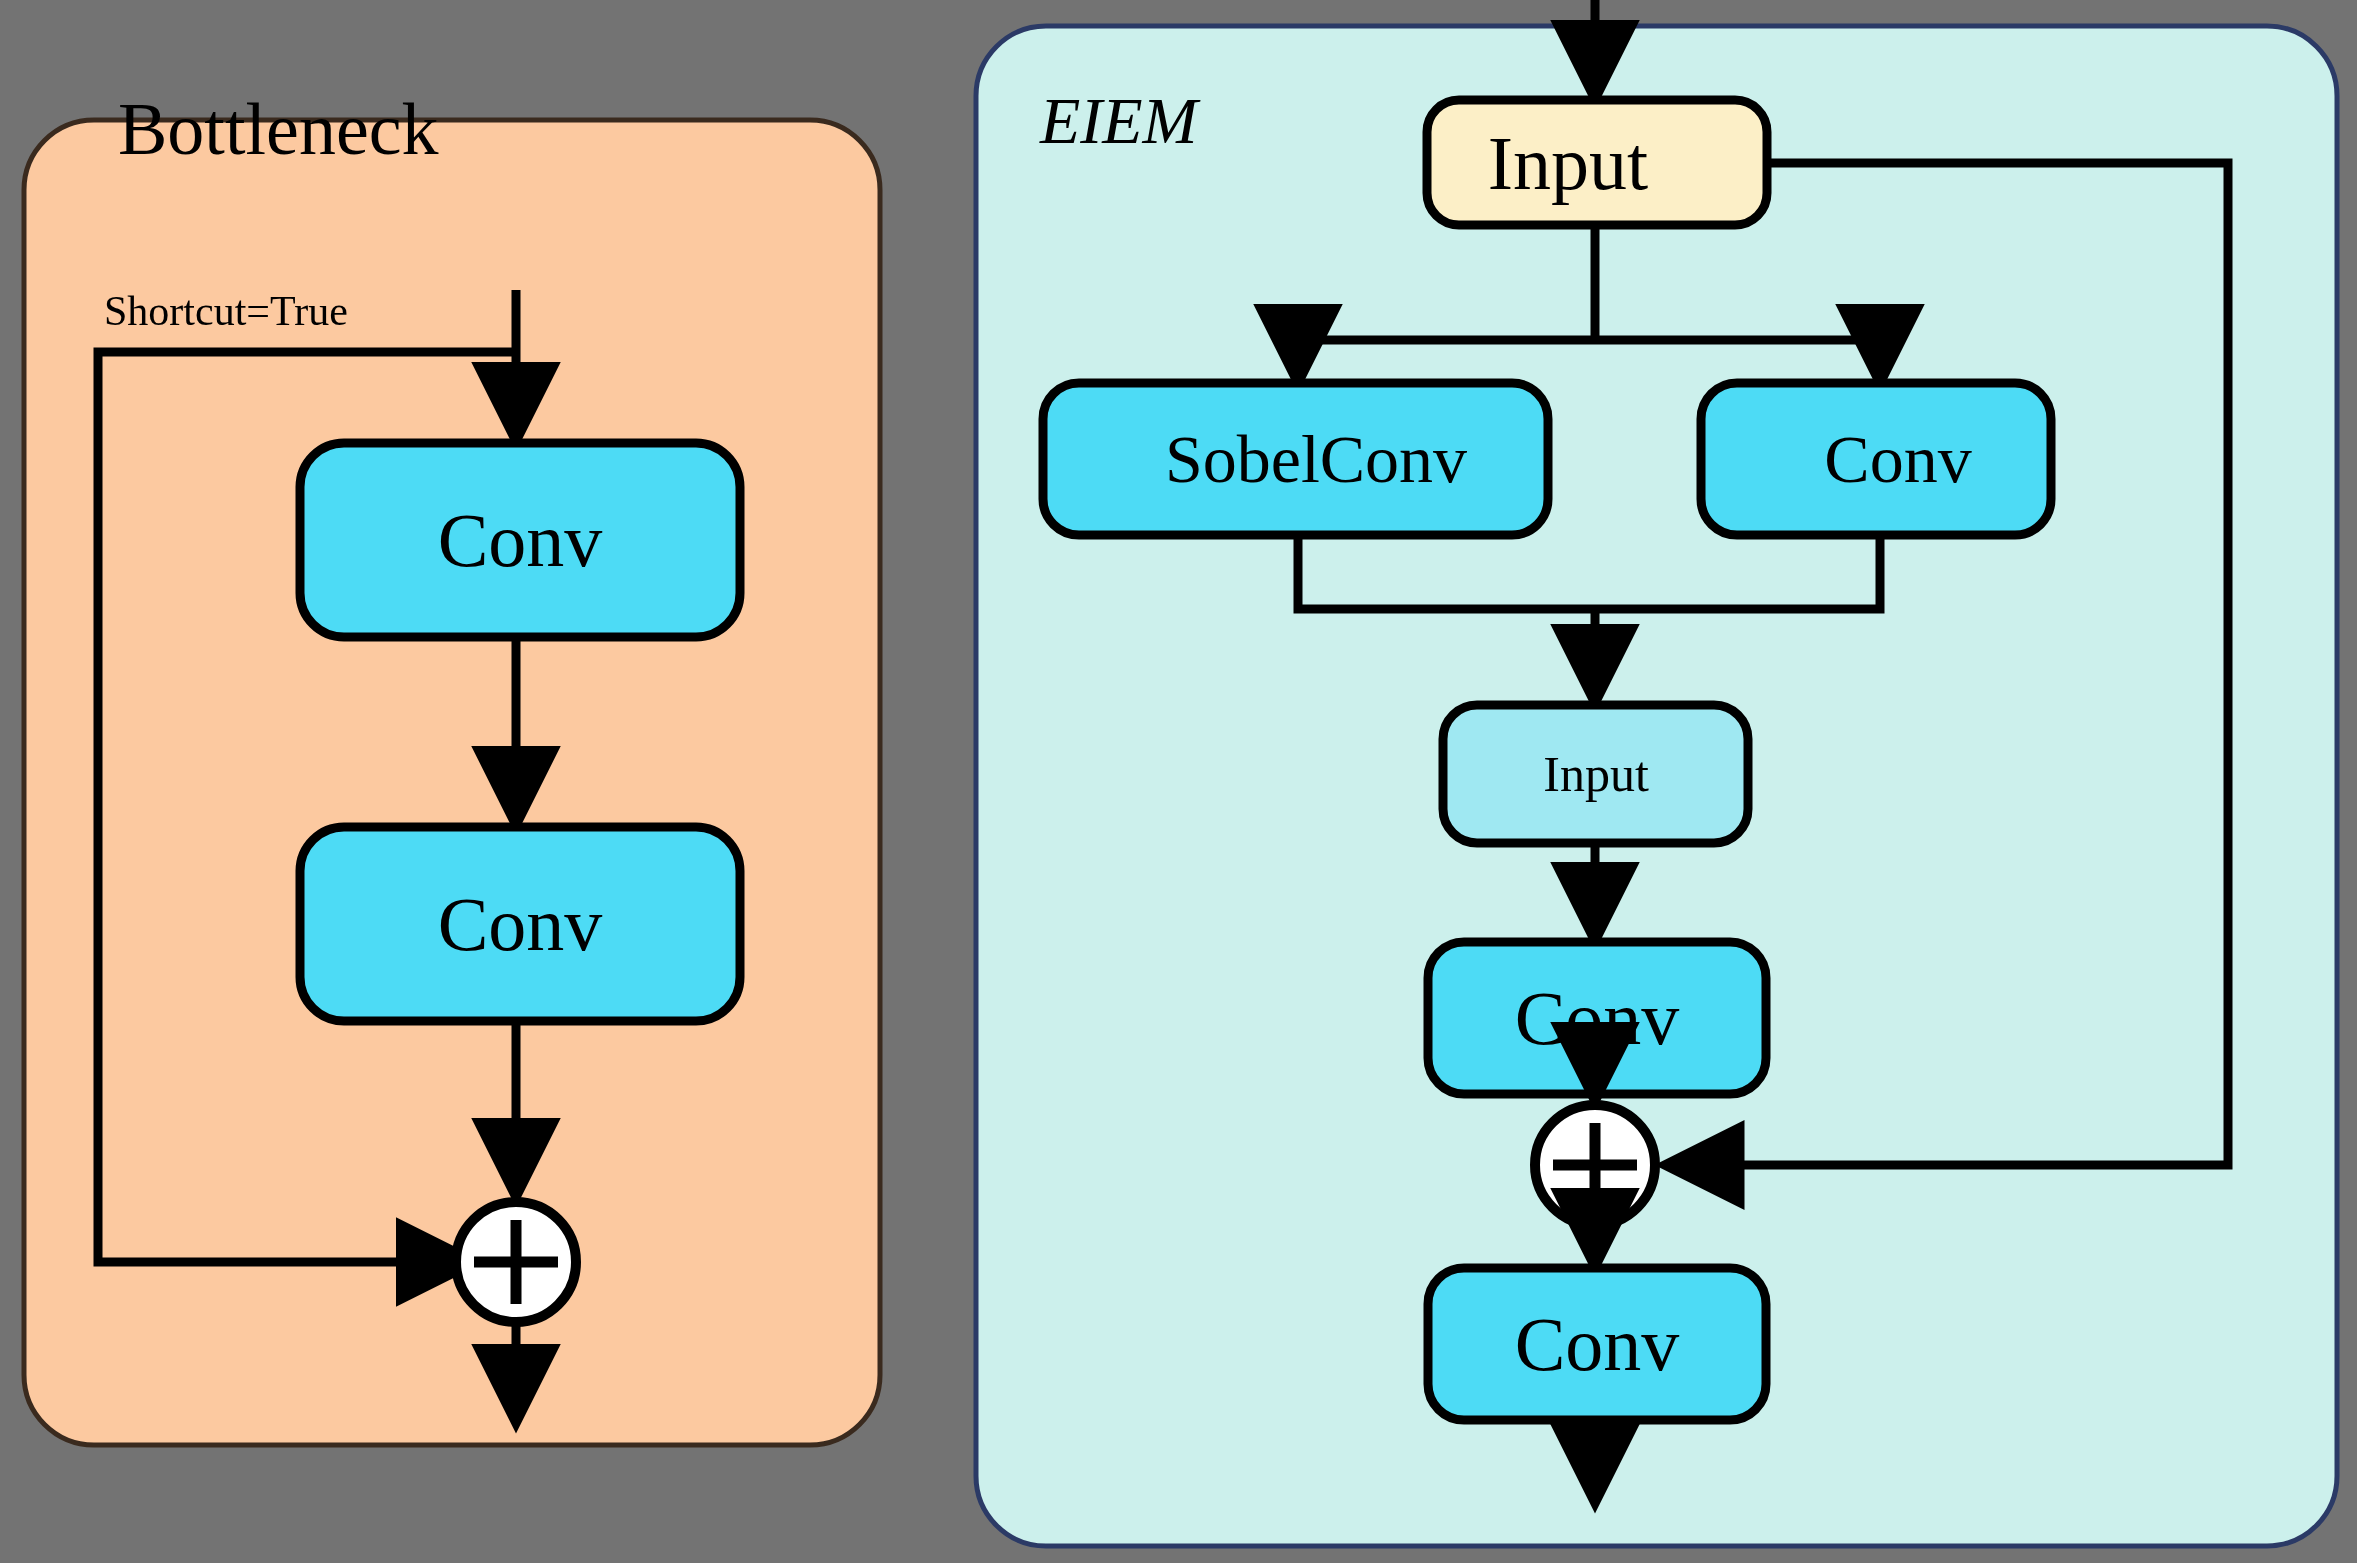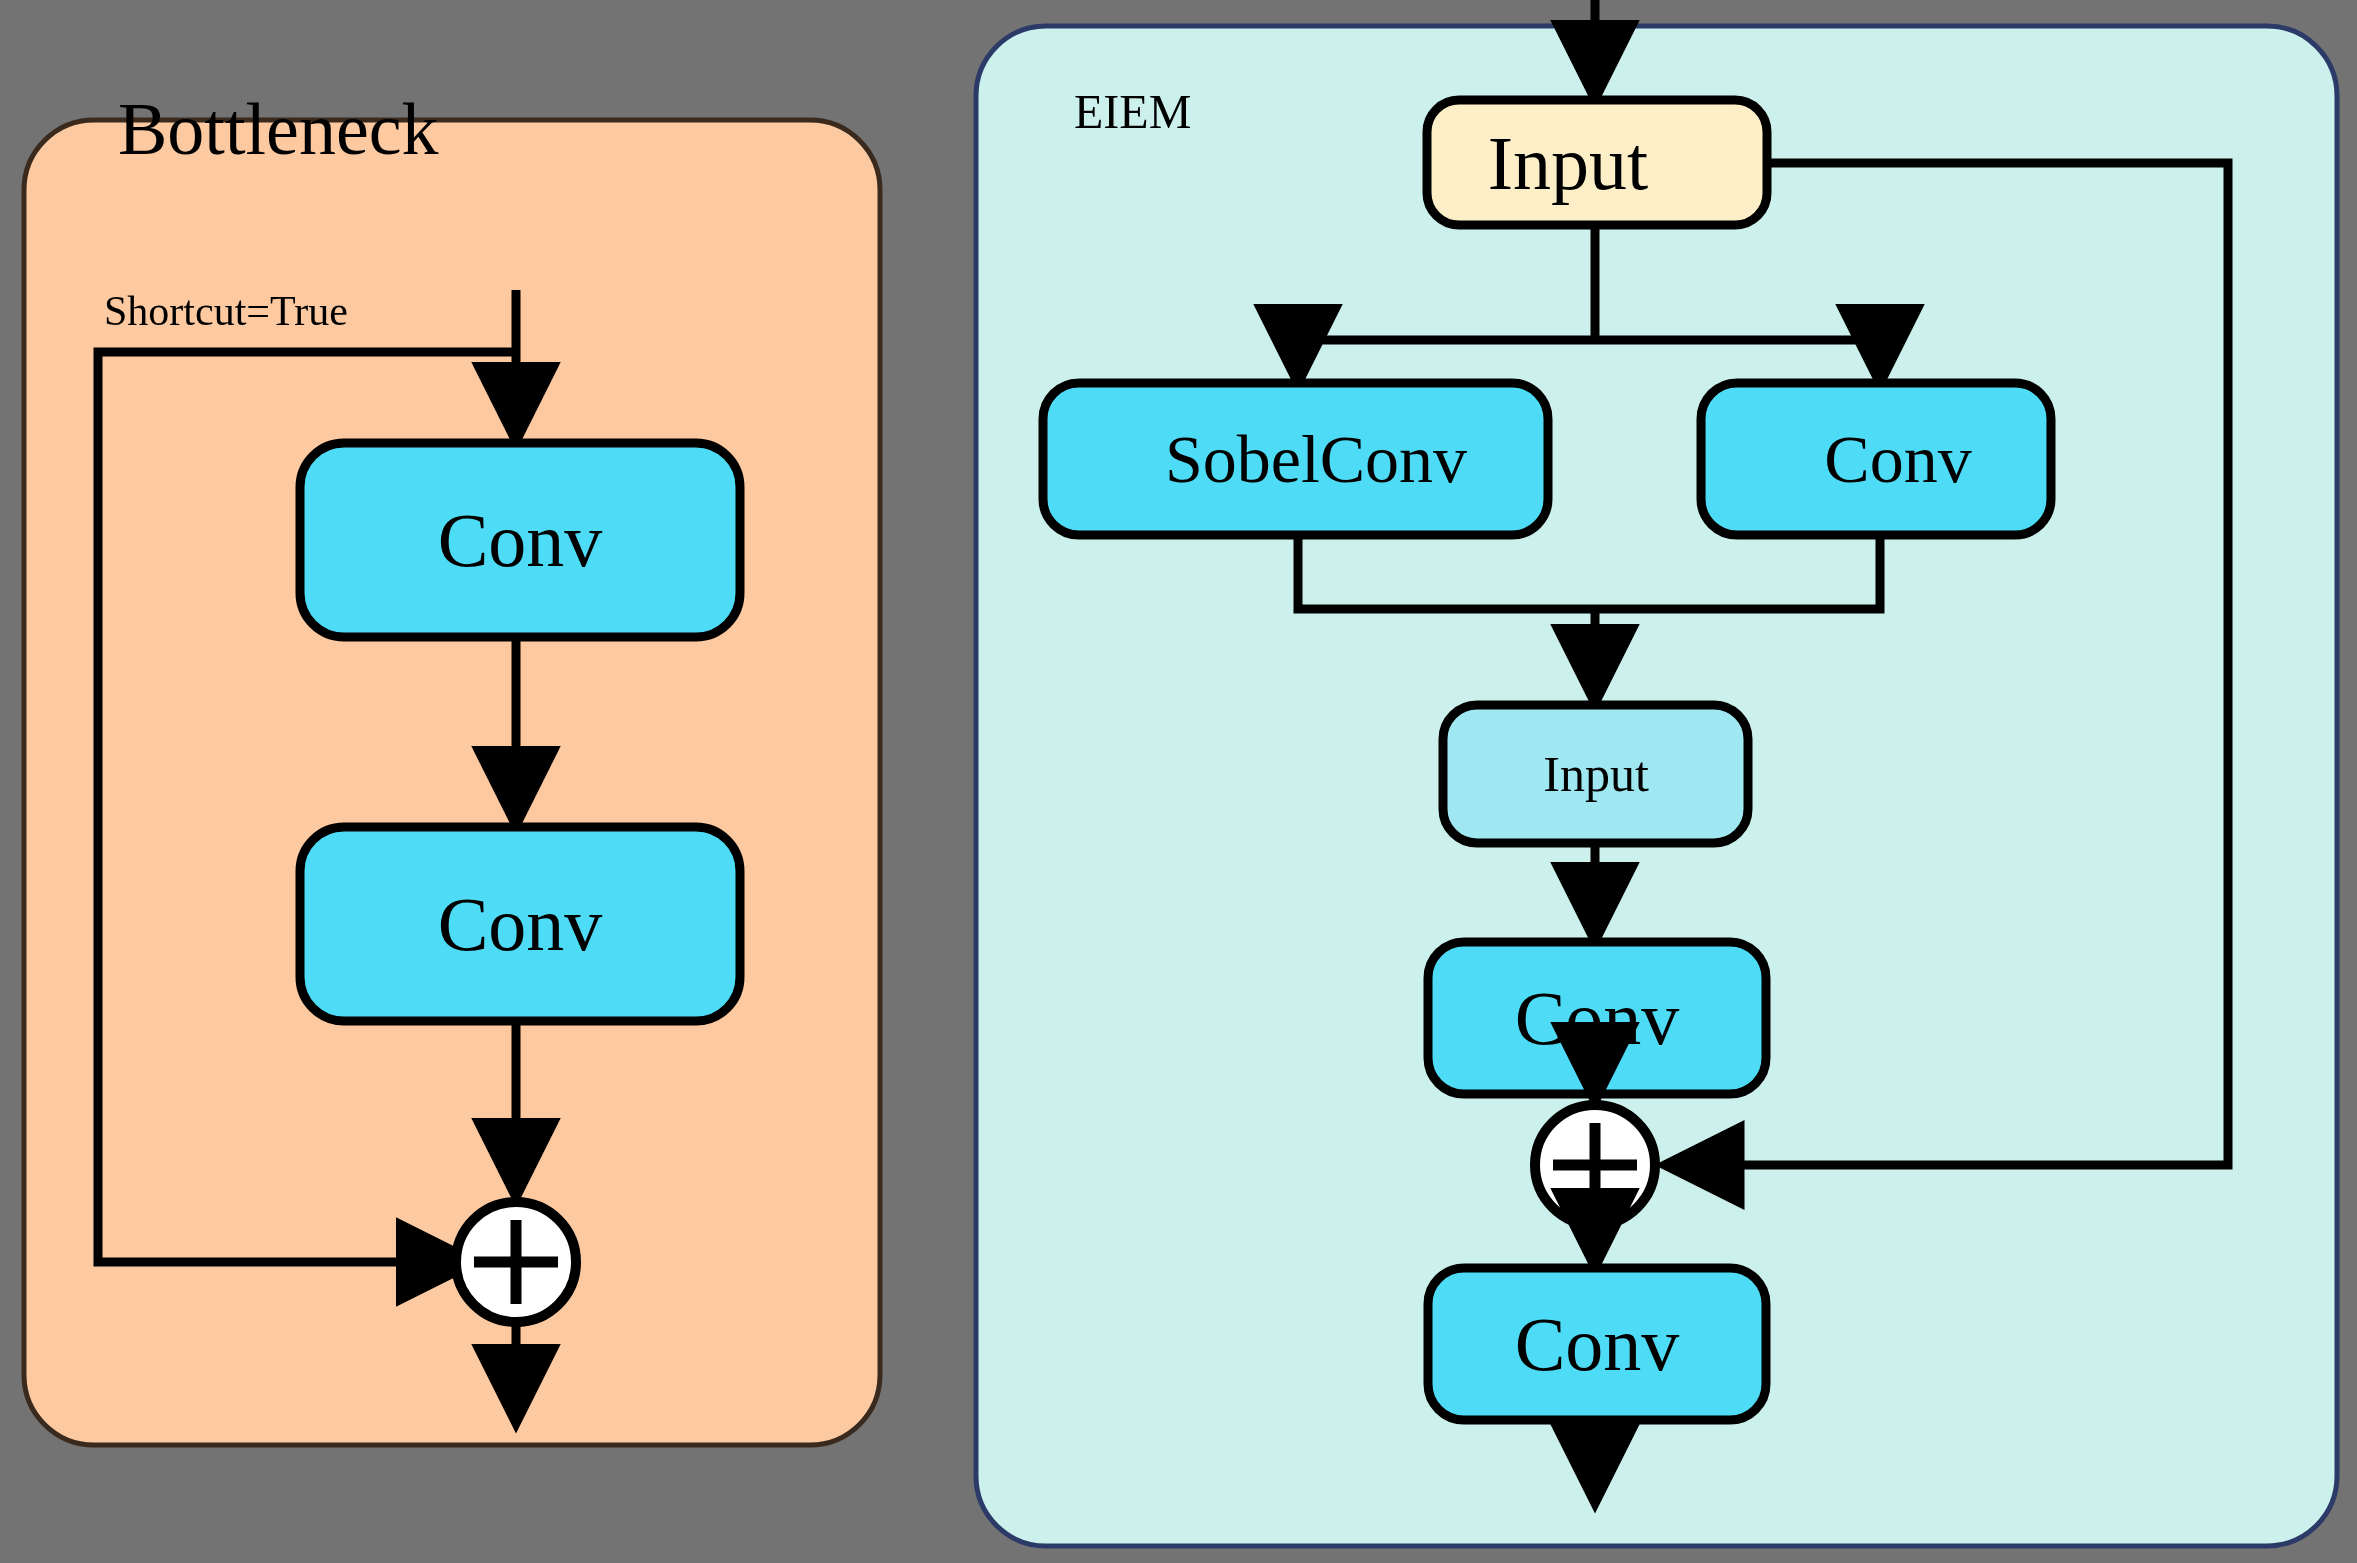--- a/index.html
+++ b/index.html
@@ -41,21 +41,21 @@
     transform: translate(-50%, -50%);
   }
   .edge-label {
     position: absolute;
     font-family: "Liberation Serif", "DejaVu Serif", serif;
     color: #000000;
     white-space: nowrap;
     line-height: 1;
   }
   #title-bottleneck { left: 118px; top: 92px;  font-size: 74px; }
-  #title-eiem       { left: 1074px; top: 88px; font-size: 48px; }
+  #title-eiem       { left: 1040px; top: 88px; font-size: 66px; font-style: italic; }
   #label-shortcut   { left: 104px; top: 290px; font-size: 42px; }
   .lbl-big   { font-size: 76px; }
   .lbl-mid   { font-size: 68px; margin-left: 20px; }
   .lbl-small { font-size: 50px; }
 </style>
 </head>
 <body>
 
 <div id="stage">
 

